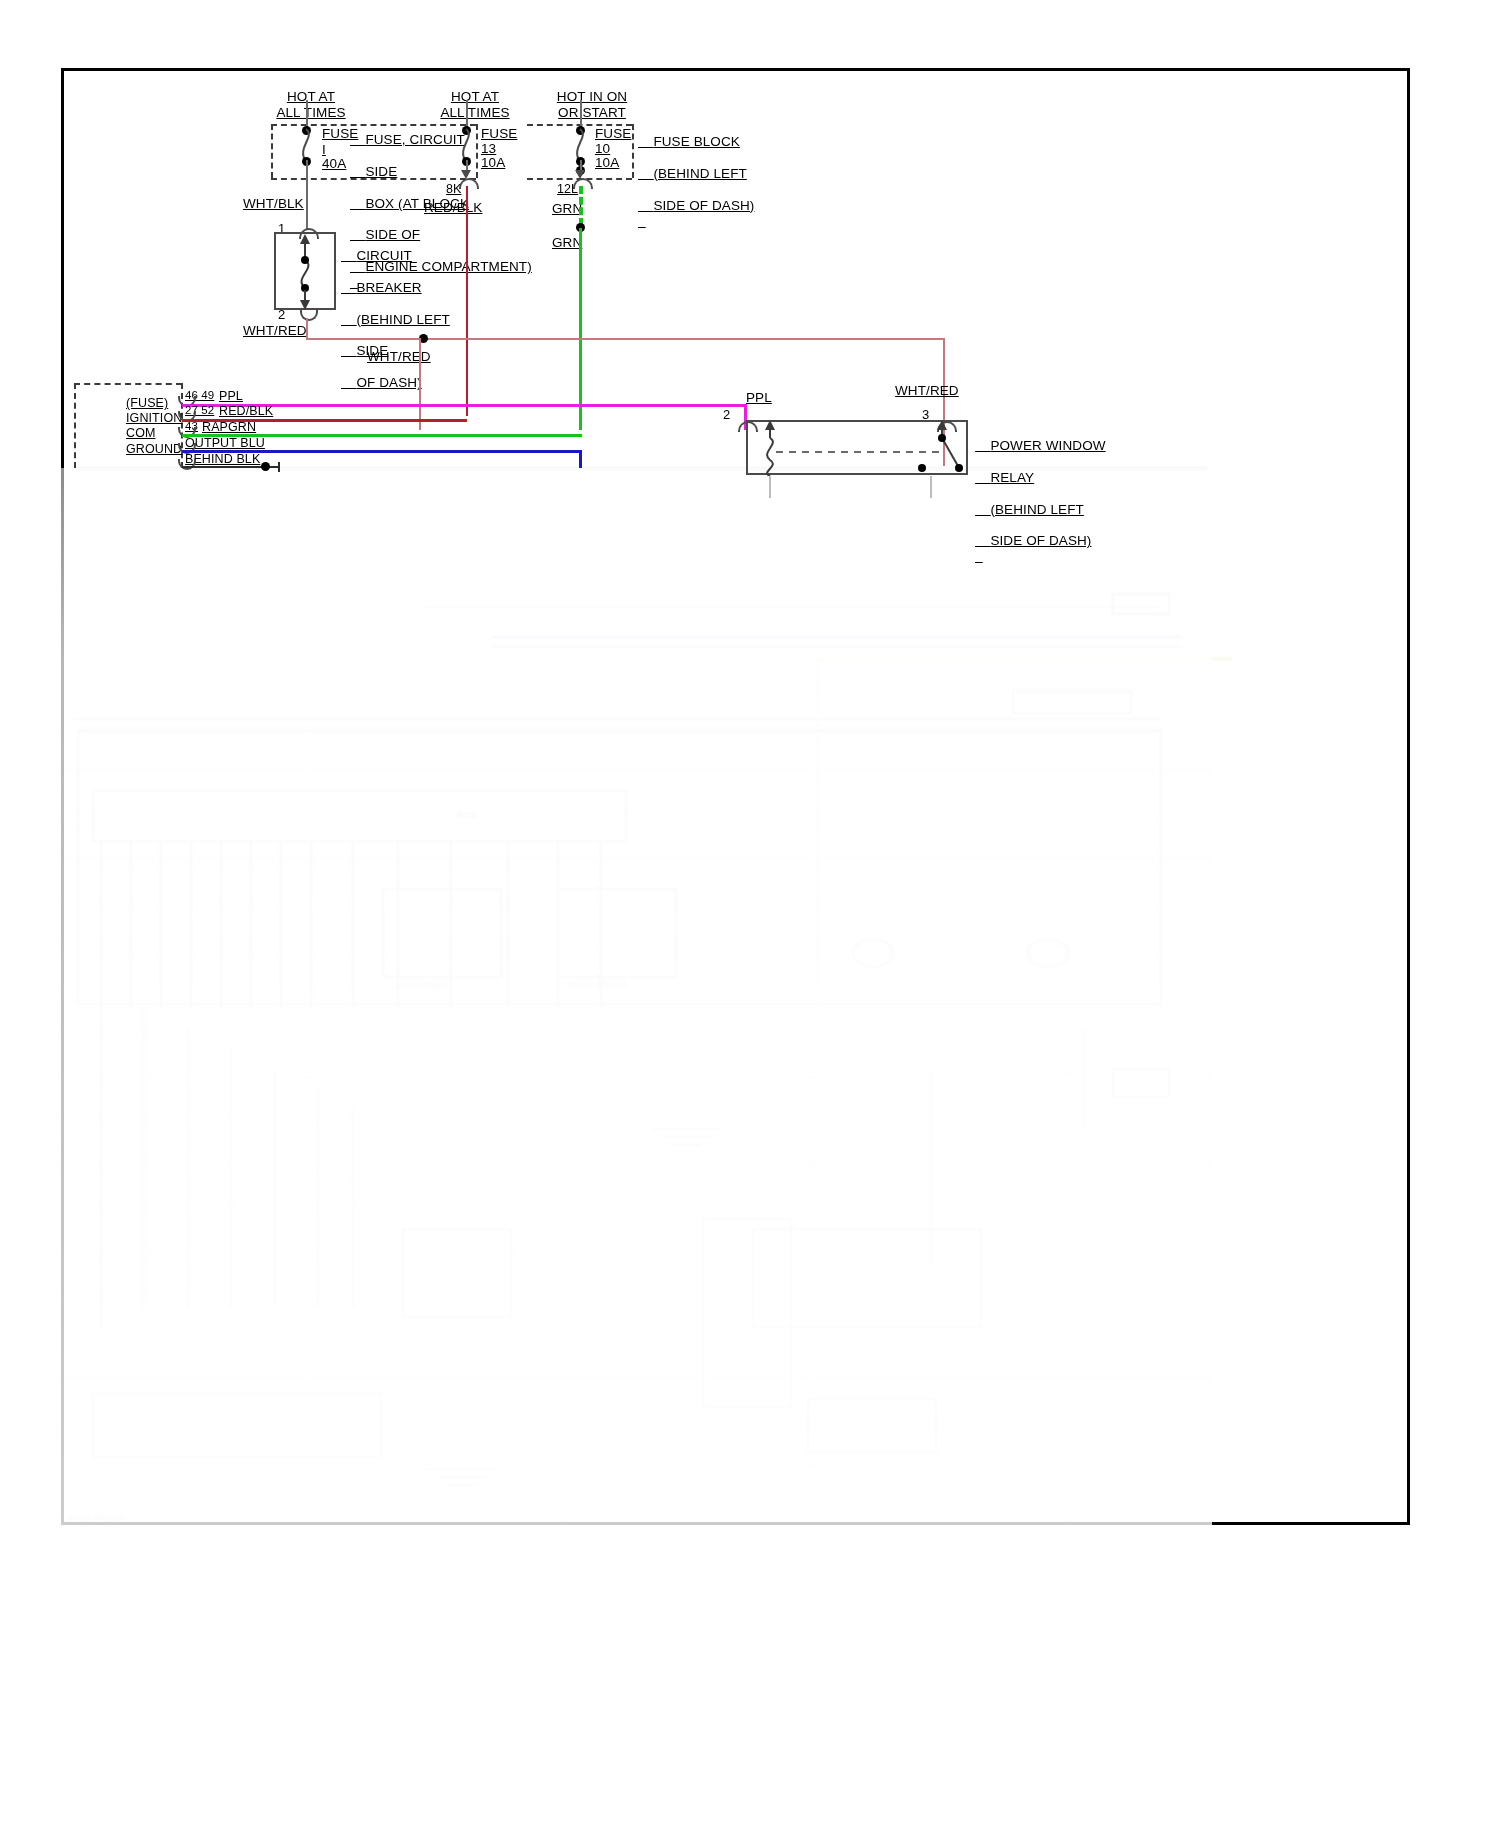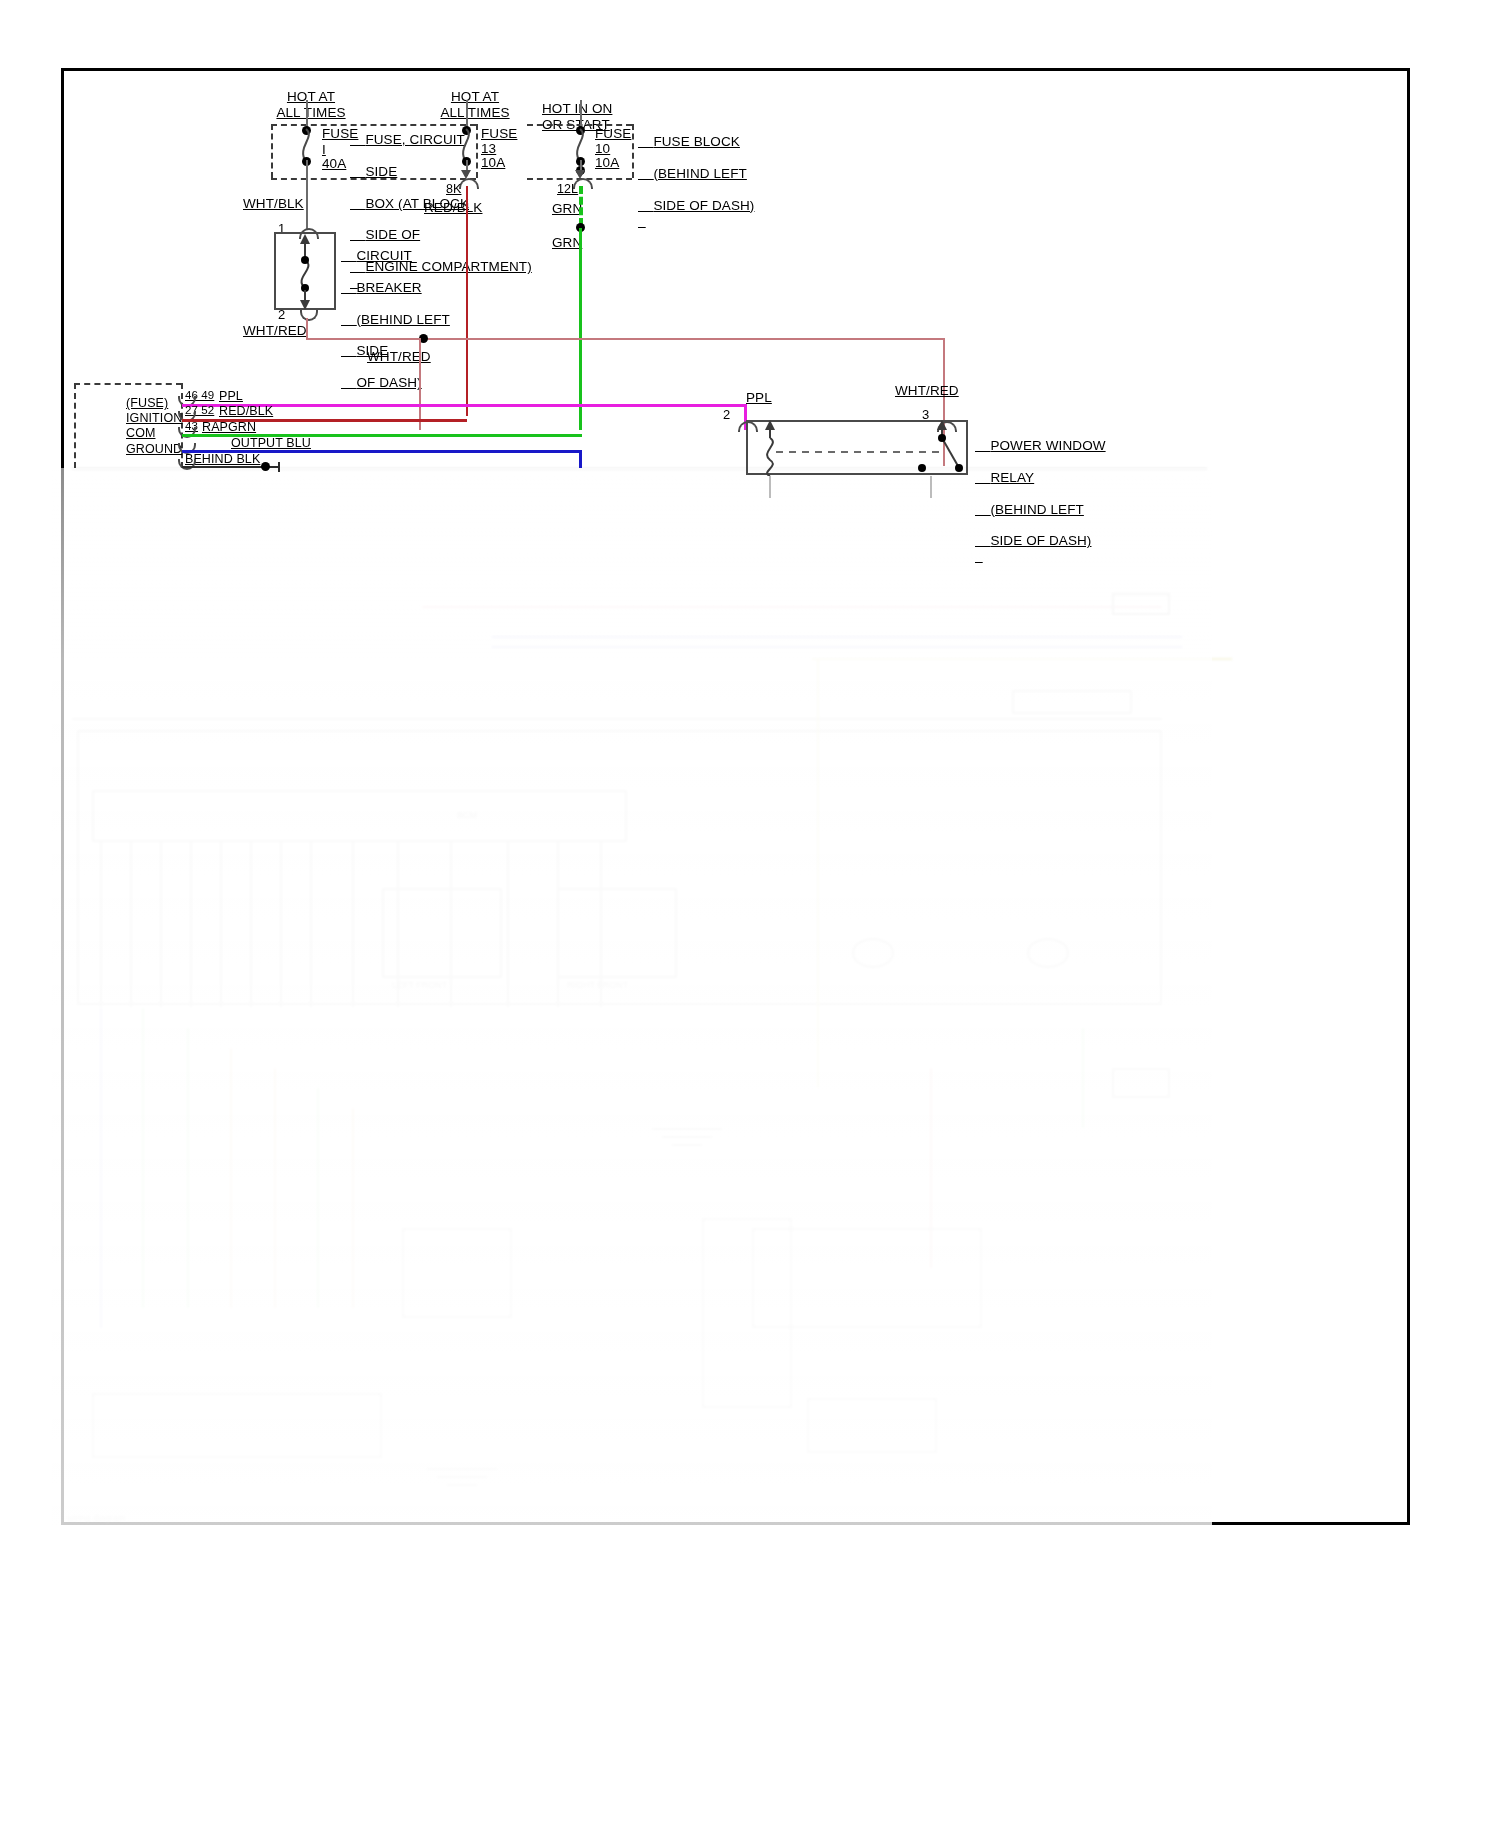--- a/index.html
+++ b/index.html
@@ -135,21 +135,21 @@
     <div class="gline h" style="left:395px;top:1016px;width:30px;"></div>
 
     <div class="gbox" style="left:1060px;top:125px;width:58px;height:22px;"></div>
     <div class="gbox" style="left:1060px;top:600px;width:58px;height:30px;"></div>
     <div class="gtxt" style="left:15px;top:1045px;">wiring diagram</div>
   </div>
   <div class="veil"></div>
 
   <div class="lbl" style="left:266px;top:89px;text-align:center;width:90px;"><span>HOT AT</span><br><span>ALL TIMES</span></div>
   <div class="lbl" style="left:430px;top:89px;text-align:center;width:90px;"><span>HOT AT</span><br><span>ALL TIMES</span></div>
-  <div class="lbl" style="left:542px;top:101px;width:100px;"><span>HOT IN ON</span><br><span>OR START</span></div>
+  <div class="lbl" style="left:542px;top:89px;text-align:center;width:100px;"><span>HOT IN ON</span><br><span>OR START</span></div>
 
   <div class="dash-h" style="left:271px;top:124px;width:205px;"></div>
   <div class="dash-v" style="left:271px;top:124px;height:54px;"></div>
   <div class="dash-v" style="left:476px;top:124px;height:54px;"></div>
   <div class="dash-h" style="left:271px;top:178px;width:205px;"></div>
 
   <div class="lbl" style="left:350px;top:116px;">
     <span>FUSE, CIRCUIT</span><br>
     <span>SIDE</span><br>
     <span>BOX (AT BLOCK</span><br>
@@ -263,21 +263,21 @@
   <div class="arc" style="left:178px;top:411px;"></div>
   <div class="wire h w-red" style="left:182px;top:419px;height:3px;width:285px;"></div>
 
   <div class="lbl sm" style="left:126px;top:426px;"><span>COM</span></div>
   <div class="lbl xs" style="left:185px;top:420px;"><span>43</span></div>
   <div class="lbl sm" style="left:202px;top:420px;"><span>RAPGRN</span></div>
   <div class="arc" style="left:178px;top:427px;"></div>
   <div class="wire h w-grn" style="left:182px;top:434px;height:3px;width:400px;"></div>
 
   <div class="lbl sm" style="left:126px;top:442px;"><span>GROUND</span></div>
-  <div class="lbl sm" style="left:185px;top:436px;margin-left:46px;"><span>OUTPUT BLU</span></div>
+  <div class="lbl sm" style="left:185px;top:436px;"><span>OUTPUT BLU</span></div>
   <div class="arc" style="left:178px;top:443px;"></div>
   <div class="wire h w-blu" style="left:182px;top:450px;height:3px;width:399px;"></div>
   <div class="wire v w-blu" style="left:579px;top:450px;width:3px;height:18px;"></div>
 
   <div class="lbl sm" style="left:185px;top:452px;"><span>BEHIND BLK</span></div>
   <div class="arc" style="left:178px;top:459px;"></div>
   <div class="wire h w-blk" style="left:182px;top:466px;width:96px;"></div>
   <div class="dot" style="left:261px;top:462px;"></div>
   <div class="wire v w-blk" style="left:278px;top:462px;height:10px;"></div>
 

